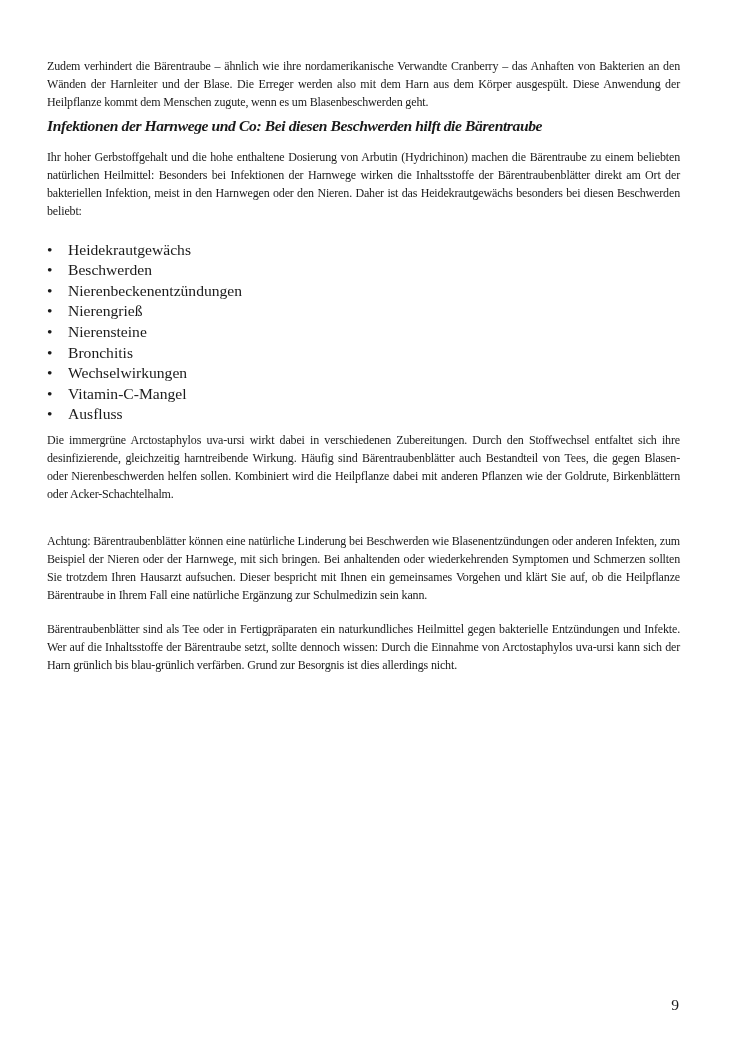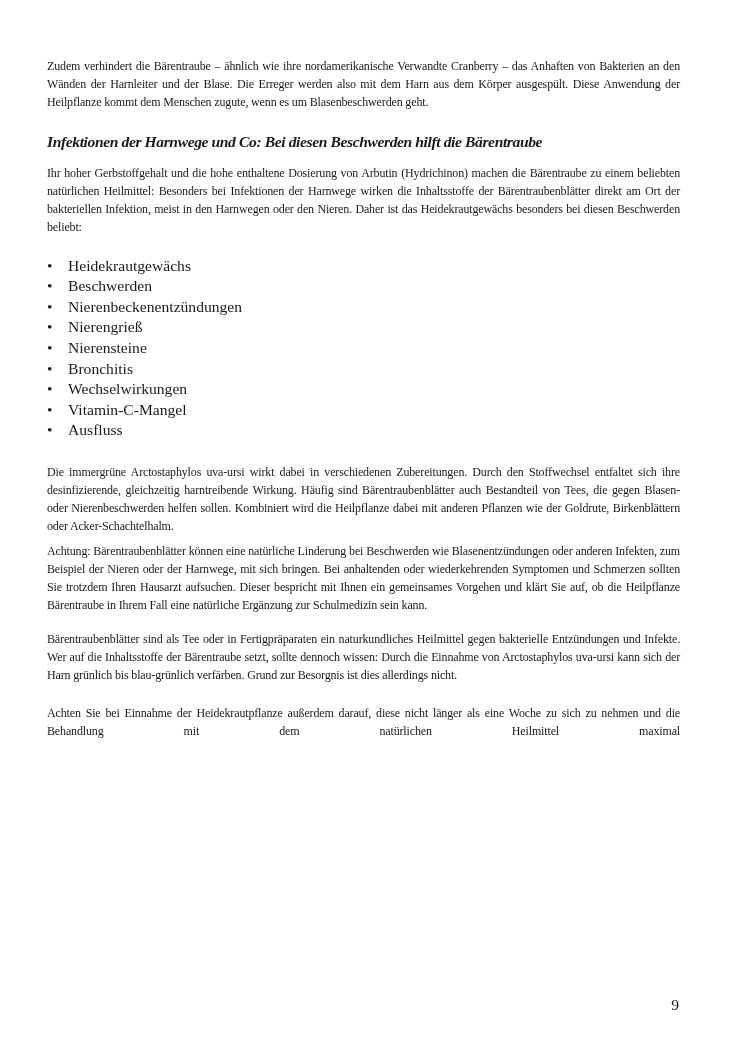--- a/index.html
+++ b/index.html
@@ -2,27 +2,27 @@
 <html><head>
   <meta charset="utf-8">
   <style>
     html, body { margin: 0; padding: 0; background: #ffffff; }
     body { width: 748px; height: 1058px; position: relative; overflow: hidden;
       font-family: "Liberation Serif", "DejaVu Serif", serif; color: #1a1a1a; }
     .page { position: absolute; left: 47px; top: 57px; width: 633px; }
     p { margin: 0; font-size: 12px; line-height: 18px; text-align: justify; letter-spacing: -0.15px; }
     .para1 { }
     .h { font-style: italic; font-size: 15.6px; line-height: 20.6px; margin: 0; letter-spacing: -0.4px; text-align: left; }
-    .h1 { margin-top: 21px; }
+    .h1 { margin-top: 5px; }
     .p2 { margin-top: 11px; }
     ul { list-style: none; margin: 0; padding: 0; margin-top: 20px; }
     ul li { position: relative; padding-left: 21px; font-size: 15.6px; line-height: 20.6px; }
     ul li .bullet { position: absolute; left: 0; top: 0; }
-    .p3 { margin-top: 22px; }
-    .p4 { margin-top: 7px; }
+    .p3 { margin-top: 6px; }
+    .p4 { margin-top: 29px; }
     .h2 { margin-top: 21px; }
     .p5 { margin-top: 16px; }
     .p6 { margin-top: 20px; }
     .pagenum { position: absolute; right: 69px; top: 996px; font-size: 15.6px; }
   </style>
 </head>
 <body>
 
 <div class="page">
   <p class="para1">Zudem verhindert die Bärentraube – ähnlich wie ihre nordamerikanische Verwandte Cranberry – das Anhaften von Bakterien an den Wänden der Harnleiter und der Blase. Die Erreger werden also mit dem Harn aus dem Körper ausgespült. Diese Anwendung der Heilpflanze kommt dem Menschen zugute, wenn es um Blasenbeschwerden geht.</p>
@@ -43,16 +43,15 @@
     <li><span class="bullet">•</span><span>Ausfluss</span></li>
   </ul>
 
   <p class="p3">Die immergrüne Arctostaphylos uva-ursi wirkt dabei in verschiedenen Zubereitungen. Durch den Stoffwechsel entfaltet sich ihre desinfizierende, gleichzeitig harntreibende Wirkung. Häufig sind Bärentraubenblätter auch Bestandteil von Tees, die gegen Blasen- oder Nierenbeschwerden helfen sollen. Kombiniert wird die Heilpflanze dabei mit anderen Pflanzen wie der Goldrute, Birkenblättern oder Acker-Schachtelhalm.</p>
 
   <p class="p4">Achtung: Bärentraubenblätter können eine natürliche Linderung bei Beschwerden wie Blasenentzündungen oder anderen Infekten, zum Beispiel der Nieren oder der Harnwege, mit sich bringen. Bei anhaltenden oder wiederkehrenden Symptomen und Schmerzen sollten Sie trotzdem Ihren Hausarzt aufsuchen. Dieser bespricht mit Ihnen ein gemeinsames Vorgehen und klärt Sie auf, ob die Heilpflanze Bärentraube in Ihrem Fall eine natürliche Ergänzung zur Schulmedizin sein kann.</p>
 
 
   <p class="p5">Bärentraubenblätter sind als Tee oder in Fertigpräparaten ein naturkundliches Heilmittel gegen bakterielle Entzündungen und Infekte. Wer auf die Inhaltsstoffe der Bärentraube setzt, sollte dennoch wissen: Durch die Einnahme von Arctostaphylos uva-ursi kann sich der Harn grünlich bis blau-grünlich verfärben. Grund zur Besorgnis ist dies allerdings nicht.</p>
 
-  <p class="p6" style="text-align-last: justify;">Achten Sie bei Einnahme der Heidekrautpflanze außerdem darauf, diese nicht länger als eine Woche zu sich zu nehmen und die Behandlung mit dem natürlichen Heilmittel maximal</p>
 </div>
 
 <div class="pagenum">9</div>
 
 </body></html>

